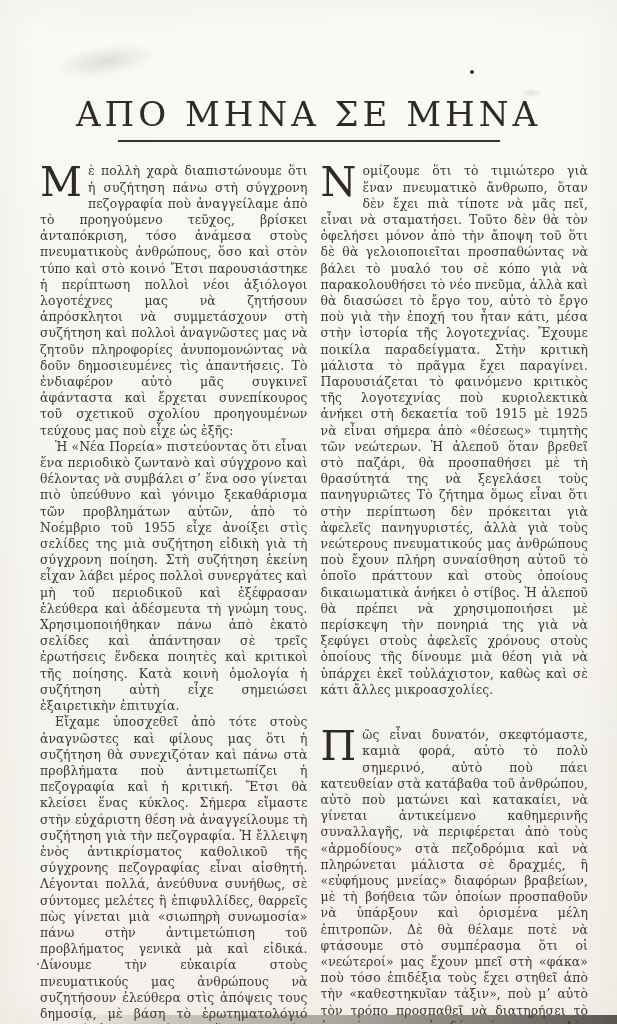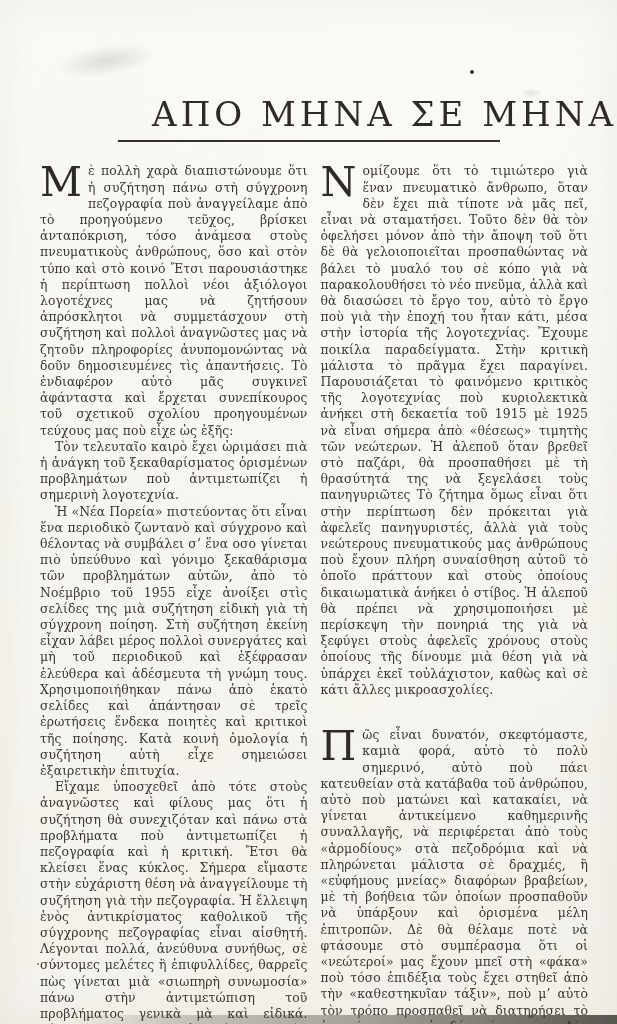--- a/index.html
+++ b/index.html
@@ -10,21 +10,21 @@
     background:
       radial-gradient(ellipse at 70% 20%, rgba(255,255,255,0.35), transparent 60%),
       linear-gradient(160deg,#faf9f5 0%, #f6f4ee 55%, #f2f0e9 100%);
     overflow:hidden;
     font-family:"DejaVu Serif", serif;
     color:#3b3833;
     box-shadow: inset 0 0 40px rgba(120,110,90,0.08);
   }
   .page-title{
     margin:96px 0 0 0;
-    text-align:right;
+    text-align:center;
     font-size:34px;
     font-weight:normal;
     letter-spacing:4px;
     color:#2e2b27;
     line-height:1.1;
   }
   .title-underline{
     width:382px;height:2px;
     margin:7px auto 0 auto;
     background:#35322d;
@@ -96,21 +96,20 @@
 
   <h1 class="page-title">ΑΠΟ ΜΗΝΑ ΣΕ ΜΗΝΑ</h1>
   <div class="title-underline"></div>
 
   <div class="columns">
 
     <div class="col">
       <p>
         <span class="dropcap">Μ</span><span>ὲ πολλὴ χαρὰ διαπιστώνουμε ὅτι ἡ συζήτηση πάνω στὴ σύγχρονη πεζογραφία ποὺ ἀναγγείλαμε ἀπὸ τὸ προηγούμενο τεῦχος, βρίσκει ἀνταπόκριση, τόσο ἀνάμεσα στοὺς πνευματικοὺς ἀνθρώπους, ὅσο καὶ στὸν τύπο καὶ στὸ κοινό Ἔτσι παρουσιάστηκε ἡ περίπτωση πολλοὶ νέοι ἀξιόλογοι λογοτέχνες μας νὰ ζητήσουν ἀπρόσκλητοι νὰ συμμετάσχουν στὴ συζήτηση καὶ πολλοὶ ἀναγνῶστες μας νὰ ζητοῦν πληροφορίες ἀνυπομονώντας νὰ δοῦν δημοσιευμένες τὶς ἀπαντήσεις. Τὸ ἐνδιαφέρον αὐτὸ μᾶς συγκινεῖ ἀφάνταστα καὶ ἔρχεται συνεπίκουρος τοῦ σχετικοῦ σχολίου προηγουμένων τεύχους μας ποὺ εἶχε ὡς ἑξῆς:</span>
       </p>
-      <p class="indented">Τὸν τελευταῖο καιρὸ ἔχει ὡριμάσει πιὰ ἡ ἀνάγκη τοῦ ξεκαθαρίσματος ὁρισμένων προβλημάτων ποὺ ἀντιμετωπίζει ἡ σημερινὴ λογοτεχνία.</p>
       <p class="indented">Ἡ «Νέα Πορεία» πιστεύοντας ὅτι εἶναι ἕνα περιοδικὸ ζωντανὸ καὶ σύγχρονο καὶ θέλοντας νὰ συμβάλει σ’ ἕνα οσο γίνεται πιὸ ὑπεύθυνο καὶ γόνιμο ξεκαθάρισμα τῶν προβλημάτων αὐτῶν, ἀπὸ τὸ Νοέμβριο τοῦ 1955 εἶχε ἀνοίξει στὶς σελίδες της μιὰ συζήτηση εἰδικὴ γιὰ τὴ σύγχρονη ποίηση. Στὴ συζήτηση ἐκείνη εἶχαν λάβει μέρος πολλοὶ συνεργάτες καὶ μὴ τοῦ περιοδικοῦ καὶ ἐξέφρασαν ἐλεύθερα καὶ ἀδέσμευτα τὴ γνώμη τους. Χρησιμοποιήθηκαν πάνω ἀπὸ ἑκατὸ σελίδες καὶ ἀπάντησαν σὲ τρεῖς ἐρωτήσεις ἕνδεκα ποιητὲς καὶ κριτικοὶ τῆς ποίησης. Κατὰ κοινὴ ὁμολογία ἡ συζήτηση αὐτὴ εἶχε σημειώσει ἐξαιρετικὴν ἐπιτυχία.</p>
       <p class="indented">Εἴχαμε ὑποσχεθεῖ ἀπὸ τότε στοὺς ἀναγνῶστες καὶ φίλους μας ὅτι ἡ συζήτηση θὰ συνεχιζόταν καὶ πάνω στὰ προβλήματα ποὺ ἀντιμετωπίζει ἡ πεζογραφία καὶ ἡ κριτική. Ἔτσι θὰ κλείσει ἕνας κύκλος. Σήμερα εἴμαστε στὴν εὐχάριστη θέση νὰ ἀναγγείλουμε τὴ συζήτηση γιὰ τὴν πεζογραφία. Ἡ ἔλλειψη ἑνὸς ἀντικρίσματος καθολικοῦ τῆς σύγχρονης πεζογραφίας εἶναι αἰσθητή. Λέγονται πολλά, ἀνεύθυνα συνήθως, σὲ σύντομες μελέτες ἢ ἐπιφυλλίδες, θαρρεῖς πὼς γίνεται μιὰ «σιωπηρὴ συνωμοσία» πάνω στὴν ἀντιμετώπιση τοῦ προβλήματος γενικὰ μὰ καὶ εἰδικά. Δίνουμε τὴν εὐκαιρία στοὺς πνευματικούς μας ἀνθρώπους νὰ συζητήσουν ἐλεύθερα στὶς ἀπόψεις τους δημοσίᾳ, μὲ βάση τὸ ἐρωτηματολόγιό μας, τὸ ὁποῖο νομίζουμε ὅτι περικλείει τὰ οὐσιαστικώτερα πρὸς συζήτησιν σημεῖα.</p>
     </div>
 
     <div class="col">
       <p>
         <span class="dropcap">Ν</span><span>ομίζουμε ὅτι τὸ τιμιώτερο γιὰ ἕναν πνευματικὸ ἄνθρωπο, ὅταν δὲν ἔχει πιὰ τίποτε νὰ μᾶς πεῖ, εἶναι νὰ σταματήσει. Τοῦτο δὲν θὰ τὸν ὀφελήσει μόνον ἀπὸ τὴν ἄποψη τοῦ ὅτι δὲ θὰ γελοιοποιεῖται προσπαθώντας νὰ βάλει τὸ μυαλό του σὲ κόπο γιὰ νὰ παρακολουθήσει τὸ νέο πνεῦμα, ἀλλὰ καὶ θὰ διασώσει τὸ ἔργο του, αὐτὸ τὸ ἔργο ποὺ γιὰ τὴν ἐποχή του ἦταν κάτι, μέσα στὴν ἱστορία τῆς λογοτεχνίας. Ἔχουμε ποικίλα παραδείγματα. Στὴν κριτικὴ μάλιστα τὸ πρᾶγμα ἔχει παραγίνει. Παρουσιάζεται τὸ φαινόμενο κριτικὸς τῆς λογοτεχνίας ποὺ κυριολεκτικὰ ἀνήκει στὴ δεκαετία τοῦ 1915 μὲ 1925 νὰ εἶναι σήμερα ἀπὸ «θέσεως» τιμητὴς τῶν νεώτερων. Ἡ ἀλεποῦ ὅταν βρεθεῖ στὸ παζάρι, θὰ προσπαθήσει μὲ τὴ θρασύτητά της νὰ ξεγελάσει τοὺς πανηγυριῶτες Τὸ ζήτημα ὅμως εἶναι ὅτι στὴν περίπτωση δὲν πρόκειται γιὰ ἀφελεῖς πανηγυριστές, ἀλλὰ γιὰ τοὺς νεώτερους πνευματικούς μας ἀνθρώπους ποὺ ἔχουν πλήρη συναίσθηση αὐτοῦ τὸ ὁποῖο πράττουν καὶ στοὺς ὁποίους δικαιωματικὰ ἀνήκει ὁ στίβος. Ἡ ἀλεποῦ θὰ πρέπει νὰ χρησιμοποιήσει μὲ περίσκεψη τὴν πονηριά της γιὰ νὰ ξεφύγει στοὺς ἀφελεῖς χρόνους στοὺς ὁποίους τῆς δίνουμε μιὰ θέση γιὰ νὰ ὑπάρχει ἐκεῖ τοὐλάχιστον, καθὼς καὶ σὲ κάτι ἄλλες μικροασχολίες.</span>
       </p>
       <p class="para-gap">
         <span class="dropcap">Π</span><span>ῶς εἶναι δυνατόν, σκεφτόμαστε, καμιὰ φορά, αὐτὸ τὸ πολὺ σημερινό, αὐτὸ ποὺ πάει κατευθείαν στὰ κατάβαθα τοῦ ἀνθρώπου, αὐτὸ ποὺ ματώνει καὶ κατακαίει, νὰ γίνεται ἀντικείμενο καθημερινῆς συναλλαγῆς, νὰ περιφέρεται ἀπὸ τοὺς «ἁρμοδίους» στὰ πεζοδρόμια καὶ νὰ πληρώνεται μάλιστα σὲ δραχμές, ἢ «εὐφήμους μνείας» διαφόρων βραβείων, μὲ τὴ βοήθεια τῶν ὁποίων προσπαθοῦν νὰ ὑπάρξουν καὶ ὁρισμένα μέλη ἐπιτροπῶν. Δὲ θὰ θέλαμε ποτὲ νὰ  φτάσουμε στὸ συμπέρασμα ὅτι οἱ «νεώτεροί» μας ἔχουν μπεῖ στὴ «φάκα» ποὺ τόσο ἐπιδέξια τοὺς ἔχει στηθεῖ ἀπὸ τὴν «καθεστηκυῖαν τάξιν», ποὺ μ’ αὐτὸ τὸν τρόπο προσπαθεῖ νὰ διατηρήσει τὸ ἑτοιμόρροπο  οἰκοδόμημά της. Δὲν θέλουμε νὰ τὸ πιστέψουμε γιατὶ ἡ προσπάθειά τους ἀποτελεῖ ὑψηλὸ λειτούργημα, καὶ σὰν τέτοιο πρέπει νὰ προβάλλεται. Τὸ ὑλικὸ μὲ τὸ ὁποῖο ἔχουν κα-</span>

